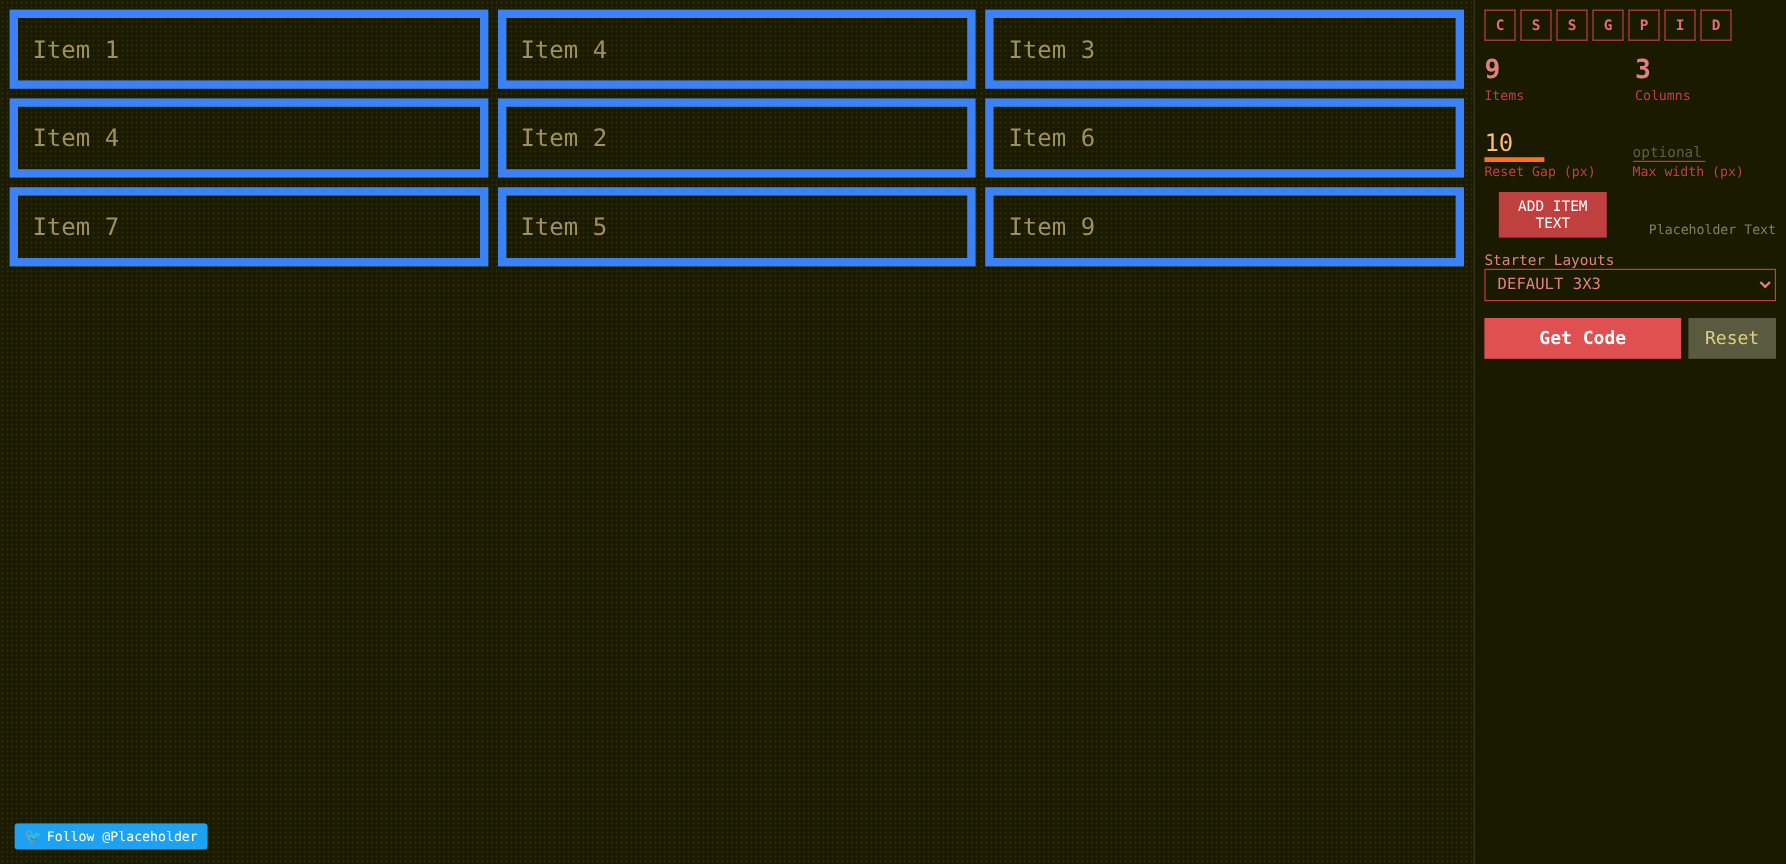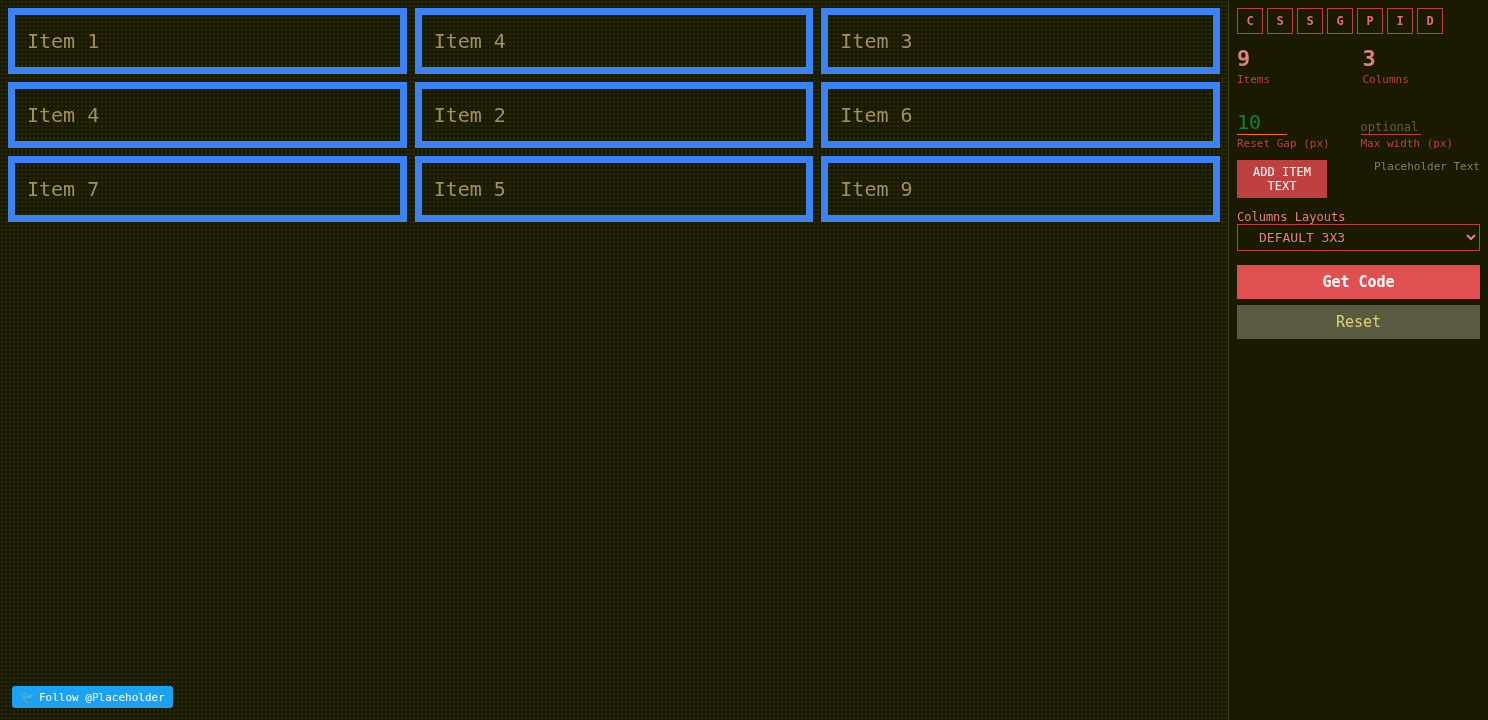--- a/index.html
+++ b/index.html
@@ -100,22 +100,22 @@
     #controls-row-2 {
       display: flex;
       flex-direction: row;
       align-items: flex-end;
       gap: 4px;
     }
 
     .number-input {
       background: transparent;
       border: none;
-      border-bottom: 1px solid #f97316;
-      color: #15803d;
+      border-bottom: 4px solid #f97316;
+      color: #fdba74;
       font-size: 20px;
       width: 50px;
       font-family: monospace;
       outline: none;
     }
 
     .text-input {
       background: transparent;
       border: none;
       border-bottom: 1px solid #c04040;
@@ -153,35 +153,35 @@
       font-size: 12px;
       color: #e08080;
       margin-top: 2px;
     }
 
     #starter-layouts-select {
       background: #1a1a00;
       border: 1px solid #c04040;
       color: #e08080;
       font-size: 13px;
-      padding: 4px 17px;
+      padding: 4px 6px;
       font-family: monospace;
       outline: none;
       width: 100%;
       cursor: pointer;
     }
 
     #starter-layouts-select option {
       background: #1a1a00;
       color: #e08080;
     }
 
     #action-row {
       display: flex;
-      flex-direction: column;
+      flex-direction: row;
       gap: 6px;
       margin-top: 4px;
     }
 
     #get-code-btn {
       background: #e05050;
       border: none;
       color: #fff;
       padding: 8px 0;
       font-size: 15px;
@@ -275,27 +275,27 @@
     <div class="control-group">
       <input type="number" class="number-input" value="10" style="">
       <div class="control-label">Reset Gap (px)</div>
     </div>
     <div class="control-group">
       <input type="text" class="text-input" placeholder="optional" style="">
       <div class="control-label">Max width (px)</div>
     </div>
   </div>
 
-  <div id="add-item-row" style="display:flex;flex-direction:row;align-items:flex-start;gap:6px;">
+  <div id="add-item-row" style="display:flex;flex-direction:row;align-items:flex-end;gap:6px;margin-left:12px;">
     <button id="add-item-btn">ADD ITEM TEXT</button>
     <span id="placeholder-label">Placeholder Text</span>
   </div>
 
   <div>
-    <div id="starter-layouts-label">Columns Layouts</div>
+    <div id="starter-layouts-label">Starter Layouts</div>
     <select id="starter-layouts-select">
       
     <option value="default-3x3">DEFAULT 3X3</option><option value="2x2">2X2</option><option value="4x4">4X4</option></select>
   </div>
 
   <div id="action-row">
     <button id="get-code-btn">Get Code</button>
     <button id="reset-btn">Reset</button>
   </div>
 </div>

